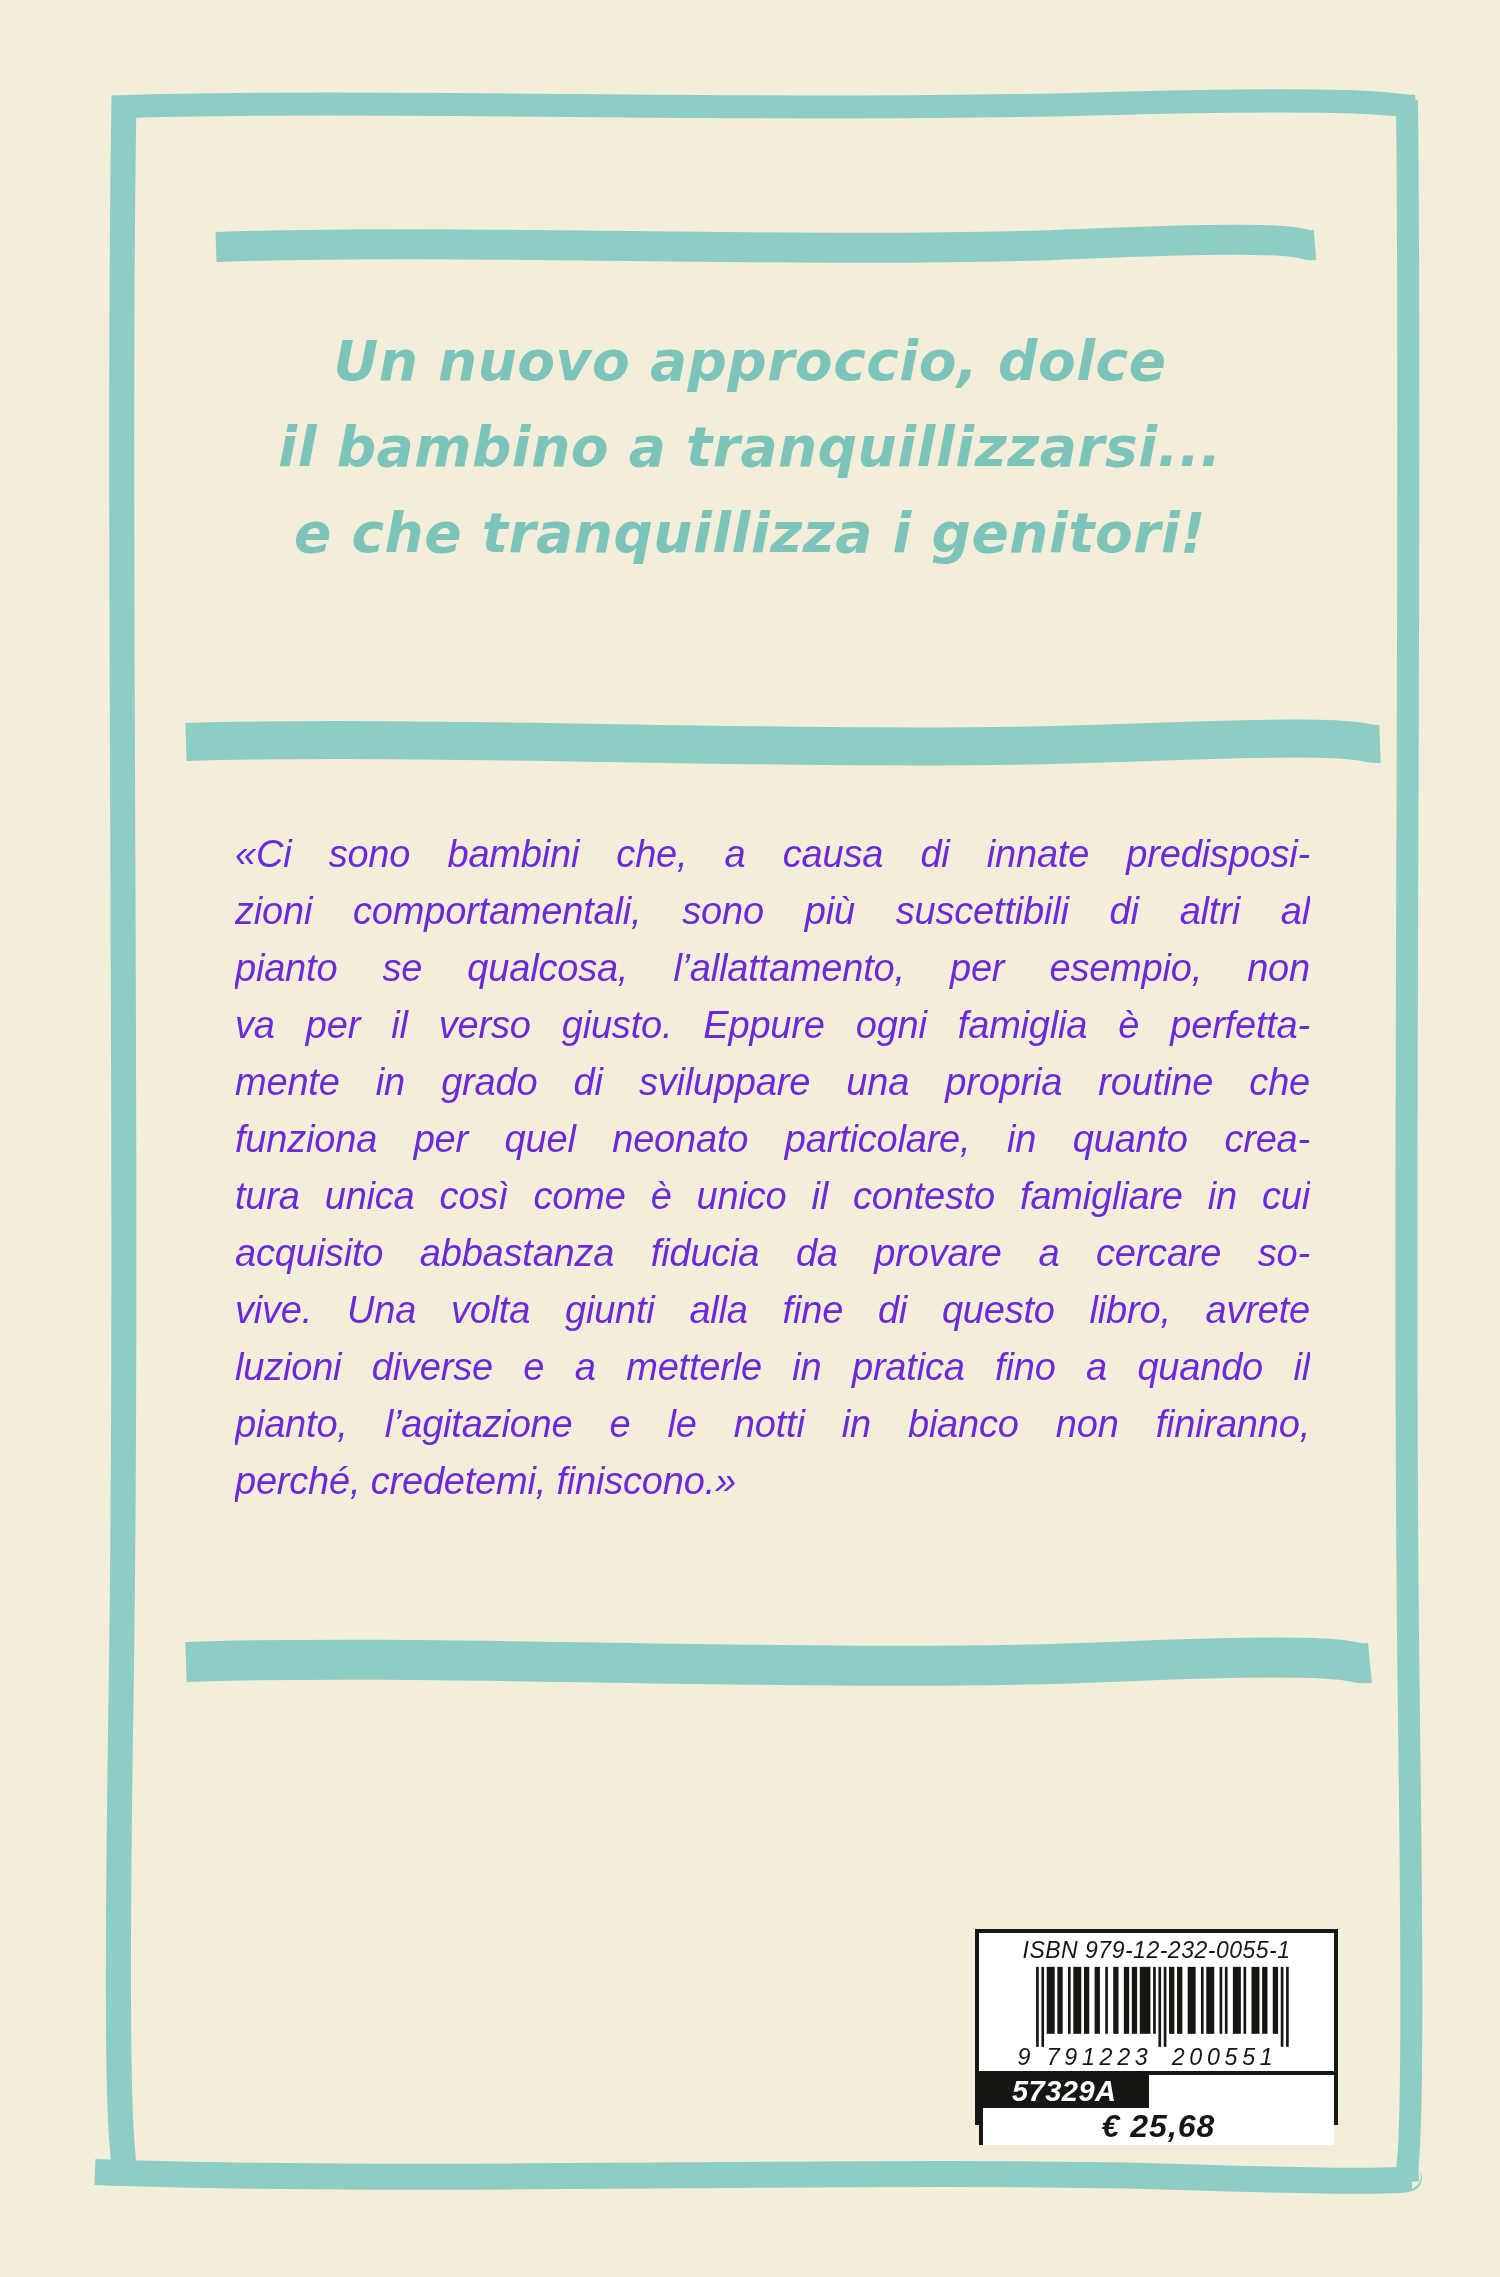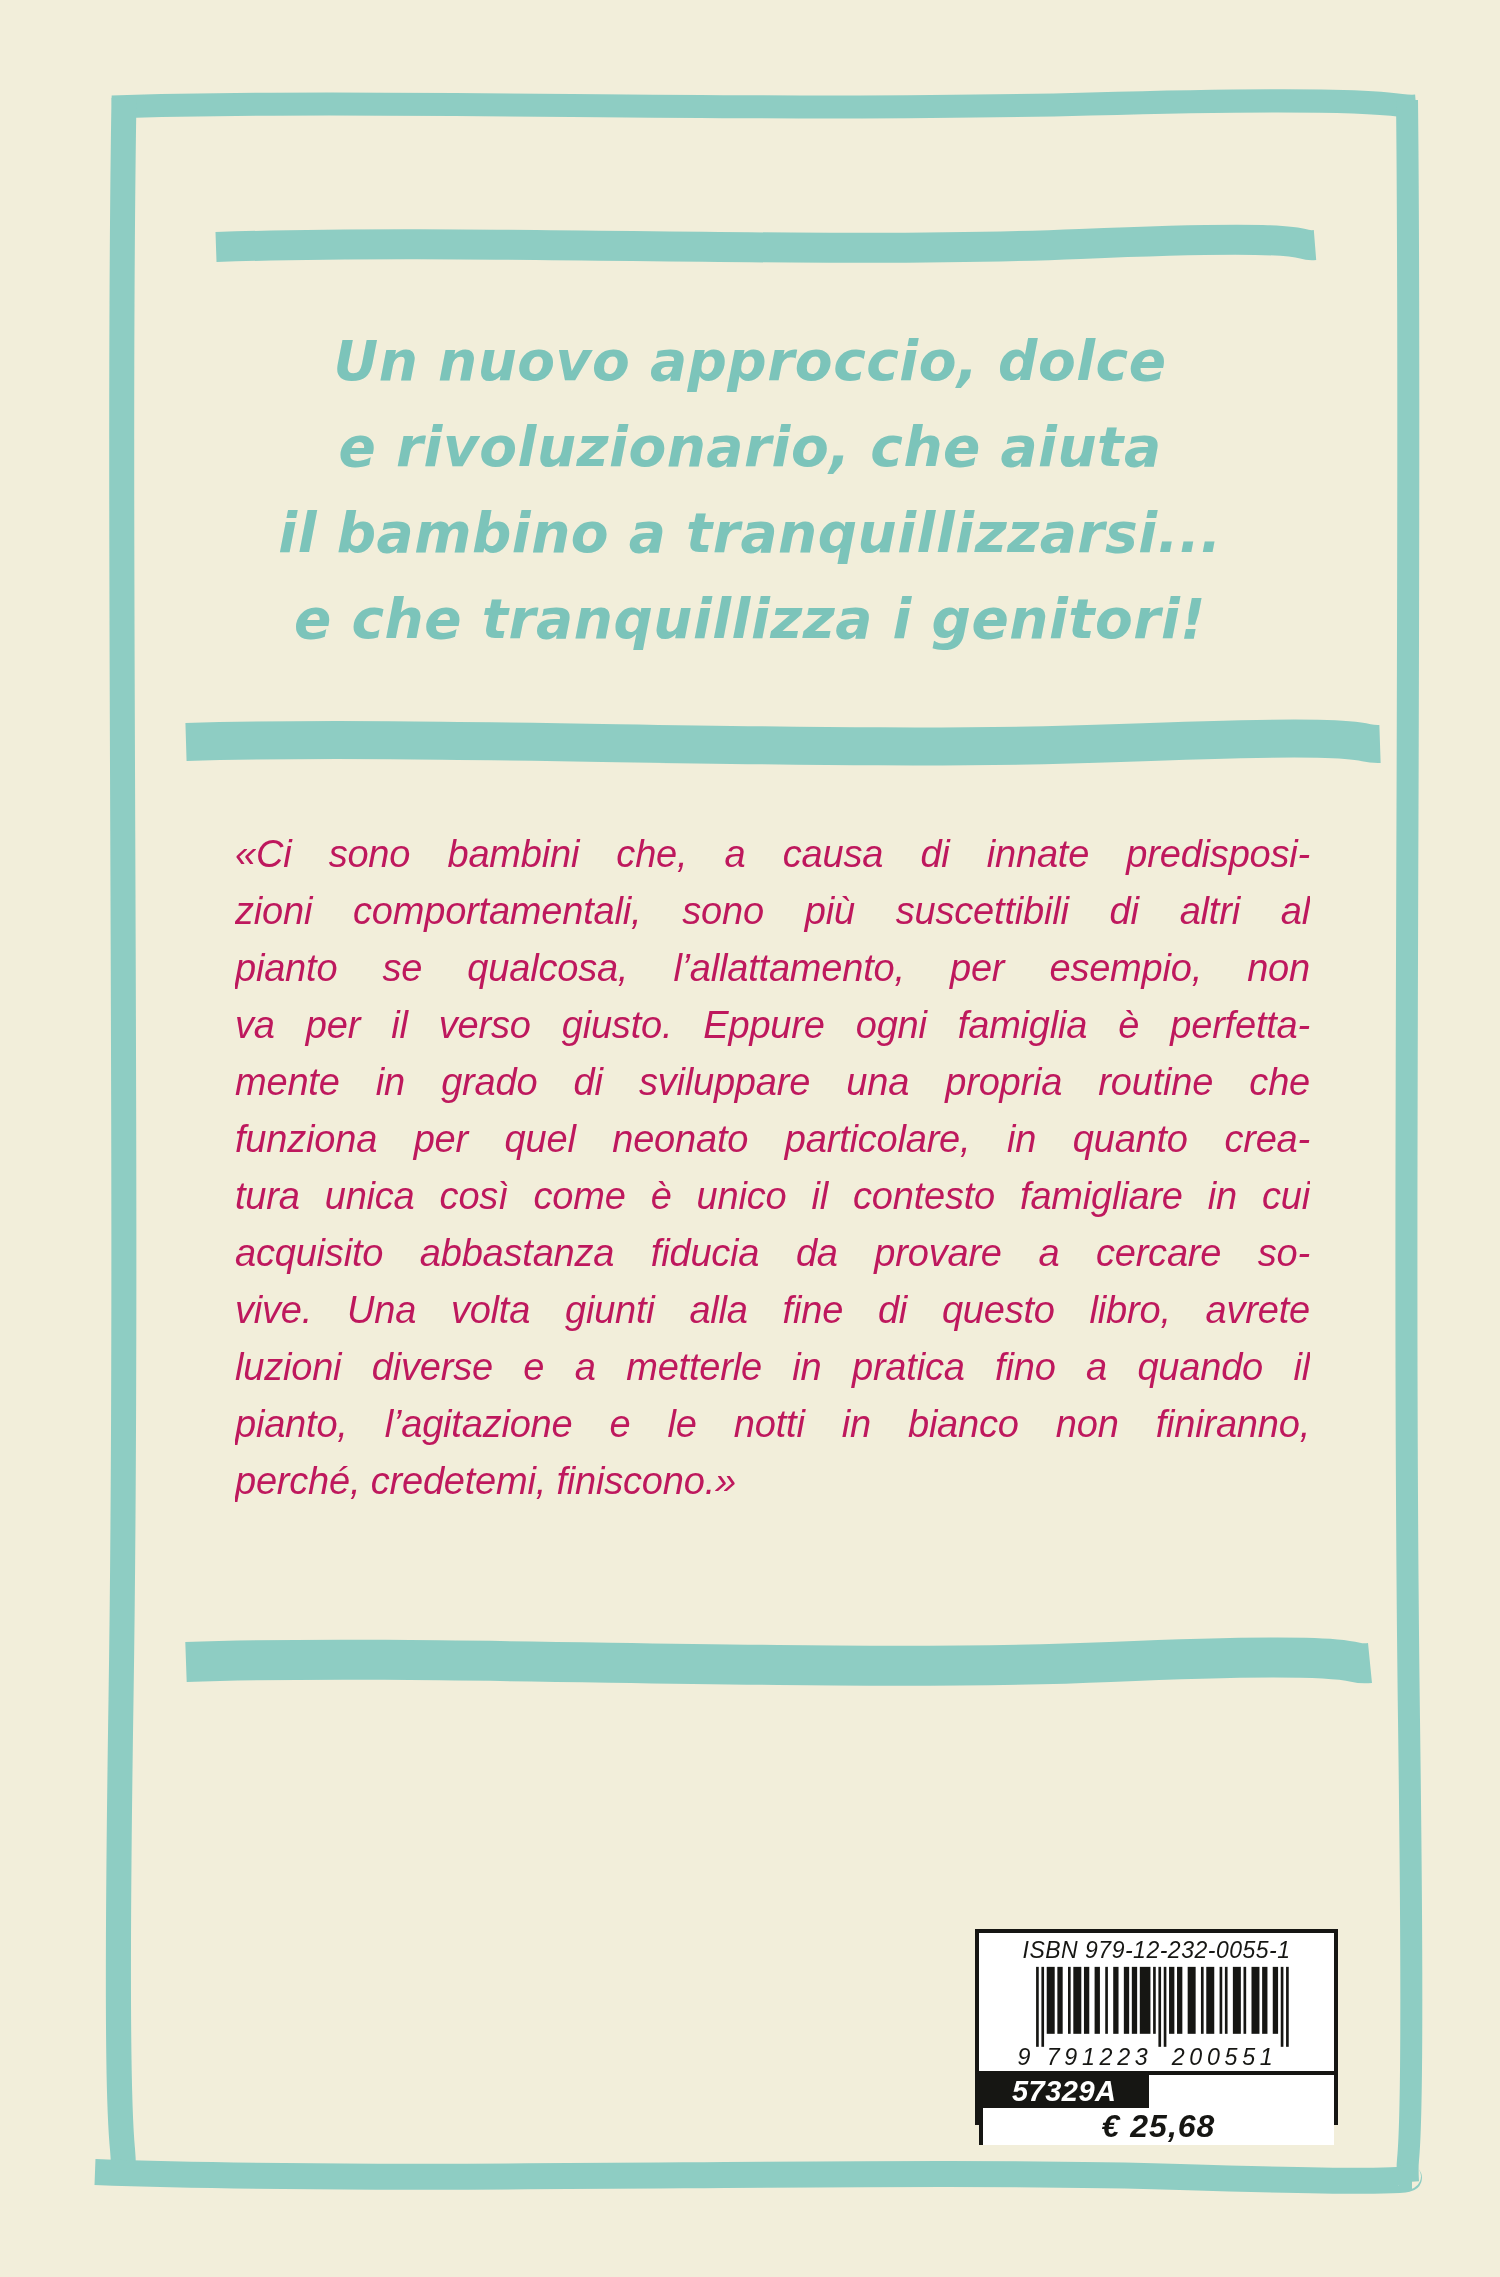--- a/index.html
+++ b/index.html
@@ -88,26 +88,25 @@
     <path class="accent" stroke-width="25" d="M124,98 C 117,520 129,1180 121,1700 S 126,2120 123,2180" stroke="#8ecdc3"></path>
     <path class="accent" stroke-width="22" d="M1407,100 C 1412,540 1402,1200 1409,1720 S 1405,2130 1408,2182" stroke="#8ecdc3"></path>
     <path class="accent" stroke-width="26" d="M95,2172 C 420,2184 880,2168 1180,2177 S 1390,2176 1412,2176" stroke="#8ecdc3"></path>
     <path class="accent" stroke-width="30" d="M216,247 C 480,238 820,255 1080,244 S 1290,247 1315,245" stroke="#8ecdc3"></path>
     <path class="accent" stroke-width="38" d="M186,742 C 450,734 840,754 1120,743 S 1350,745 1380,744" stroke="#8ecdc3"></path>
     <path class="accent" stroke-width="40" d="M186,1662 C 440,1653 830,1674 1110,1662 S 1340,1666 1370,1663" stroke="#8ecdc3"></path>
   </svg>
 
   <div class="headline" style="color: rgb(124, 196, 186);">
     <div class="headline-line">Un nuovo approccio, dolce</div>
-    <div class="headline-line">e rivoluzionario, che aiuta</div>
     <div class="headline-line">il bambino a tranquillizzarsi...</div>
     <div class="headline-line">e che tranquillizza i genitori!</div>
   </div>
 
-  <div class="quote" style="color: #be185d;">
+  <div class="quote" style="color: #6d28d9;">
     <div class="quote-line">«Ci sono bambini che, a causa di innate predisposi-</div>
     <div class="quote-line">zioni comportamentali, sono più suscettibili di altri al</div>
     <div class="quote-line">pianto se qualcosa, l’allattamento, per esempio, non</div>
     <div class="quote-line">va per il verso giusto. Eppure ogni famiglia è perfetta-</div>
     <div class="quote-line">mente in grado di sviluppare una propria routine che</div>
     <div class="quote-line">funziona per quel neonato particolare, in quanto crea-</div>
     <div class="quote-line">tura unica così come è unico il contesto famigliare in cui</div>
     <div class="quote-line">acquisito abbastanza fiducia da provare a cercare so-</div>
     <div class="quote-line">vive. Una volta giunti alla fine di questo libro, avrete</div>
     <div class="quote-line">luzioni diverse e a metterle in pratica fino a quando il</div>

